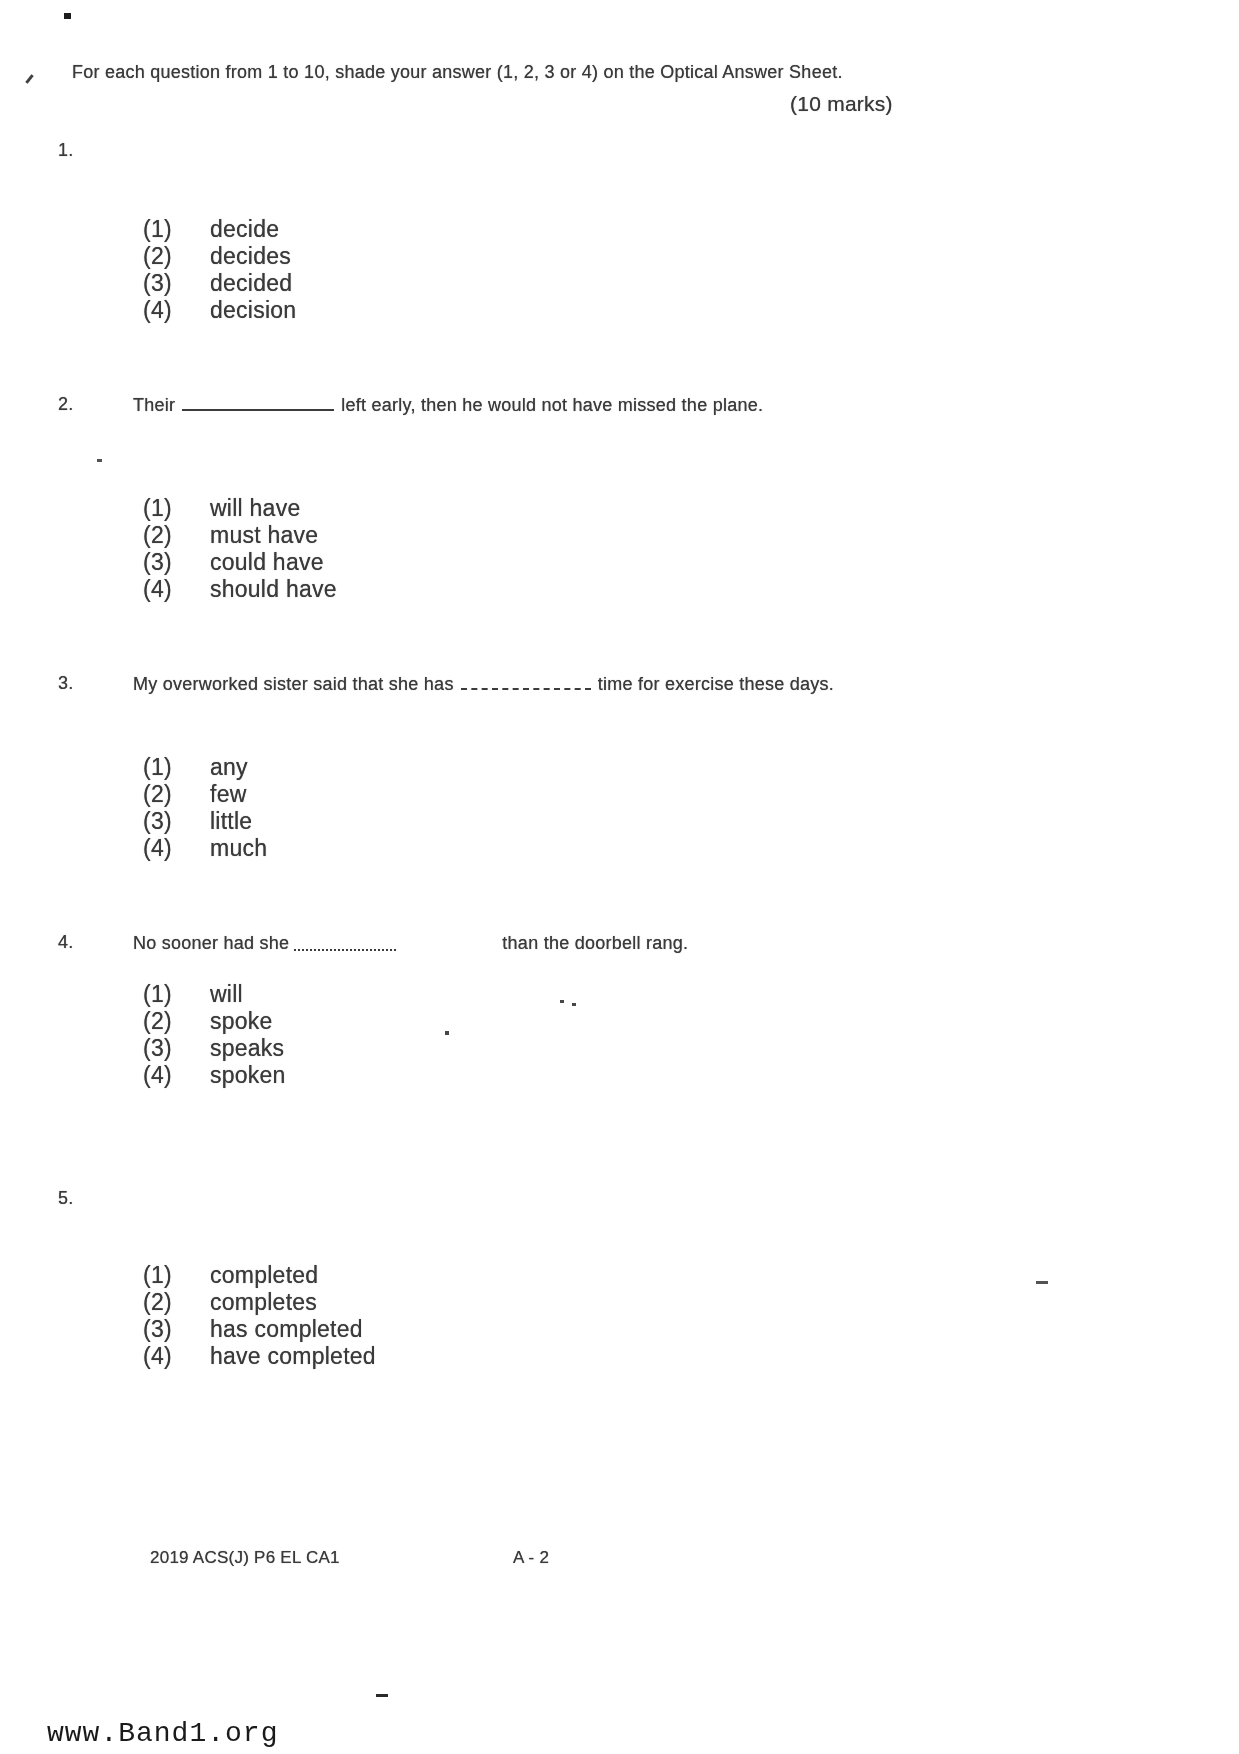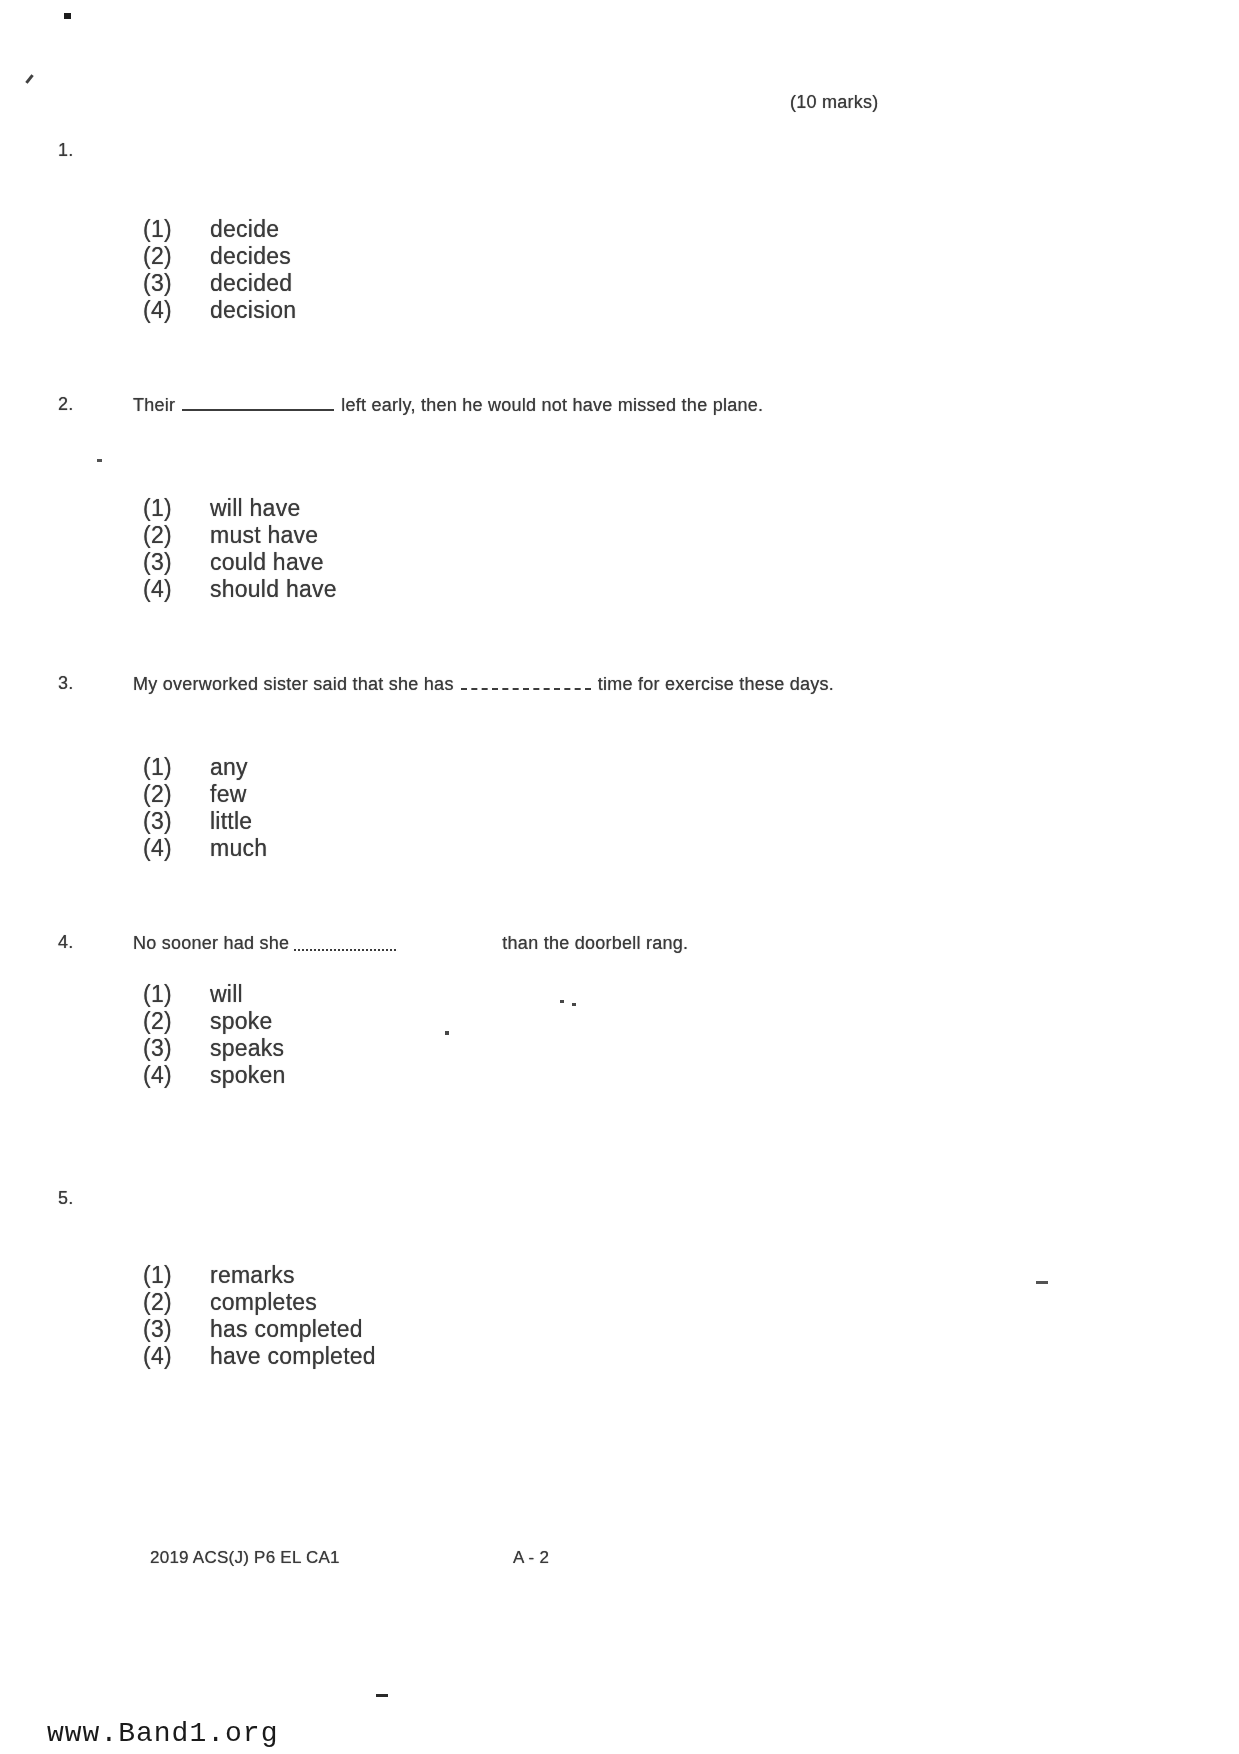--- a/index.html
+++ b/index.html
@@ -14,21 +14,21 @@
   
   .scan {
     position:absolute; inset:0;
     color:#3d3d3d;
     filter:blur(0.35px) contrast(1.05);
     letter-spacing:0.25px;
   }
   .scan * { text-shadow:0 0 0.8px rgba(45,45,45,0.75); }
 
   .instruction { position:absolute; left:72px; top:62px; font-size:18px; width:860px; }
-  .marks       { position:absolute; left:790px; top:92px; font-size:18px; }
+  .marks       { position:absolute; left:790px; top:92px; font-size:21px; }
 
   .q     { position:absolute; left:0; font-size:18px; width:1120px; }
   .qnum  { position:absolute; left:58px; top:0; }
   .qtext { display:block; margin-left:133px; line-height:23px; }
 
   .blank { display:inline-block; height:12px; margin-bottom:-2px; position:relative; }
   .b1 { width:168px; }
   .b1::before { content:""; position:absolute; left:8px; bottom:2px; width:18px;
                 border-bottom:3px dotted #3a3a3a; }
   .b2 { width:152px; margin:0 7px; border-bottom:2px solid #3f3f3f; }
@@ -65,20 +65,21 @@
   <div class="scan">
 
     <div class="art a-dot-top"></div>
     <div class="art a-tick"></div>
     <div class="art a-dot-q2"></div>
     <div class="art a-dots-q4a"></div>
     <div class="art a-dots-q4b"></div>
     <div class="art a-dot-q4c"></div>
     <div class="art a-dash-q5"></div>
 
+    <div class="instruction">For each question from 1 to 10, shade your answer (1, 2, 3 or 4) on the Optical Answer Sheet.</div>
     <div class="marks">(10 marks)</div>
 
     <div class="q" style="top:140px">
       <span class="qnum">1.</span>
     </div>
     <div class="opts" style="top:216px">
       <div><span class="optnum">(1)</span><span>decide</span></div>
       <div><span class="optnum">(2)</span><span>decides</span></div>
       <div><span class="optnum">(3)</span><span>decided</span></div>
       <div><span class="optnum">(4)</span><span>decision</span></div>
@@ -114,21 +115,21 @@
       <div><span class="optnum">(1)</span><span>will</span></div>
       <div><span class="optnum">(2)</span><span>spoke</span></div>
       <div><span class="optnum">(3)</span><span>speaks</span></div>
       <div><span class="optnum">(4)</span><span>spoken</span></div>
     </div>
 
     <div class="q" style="top:1188px">
       <span class="qnum">5.</span>
     </div>
     <div class="opts" style="top:1262px">
-      <div><span class="optnum">(1)</span><span>remarks</span></div>
+      <div><span class="optnum">(1)</span><span>completed</span></div>
       <div><span class="optnum">(2)</span><span>completes</span></div>
       <div><span class="optnum">(3)</span><span>has completed</span></div>
       <div><span class="optnum">(4)</span><span>have completed</span></div>
     </div>
 
     <div class="footer-code">2019 ACS(J) P6 EL CA1</div>
     <div class="footer-page">A - 2</div>
   </div>
 
   <div class="watermark">www.Band1.org</div>

